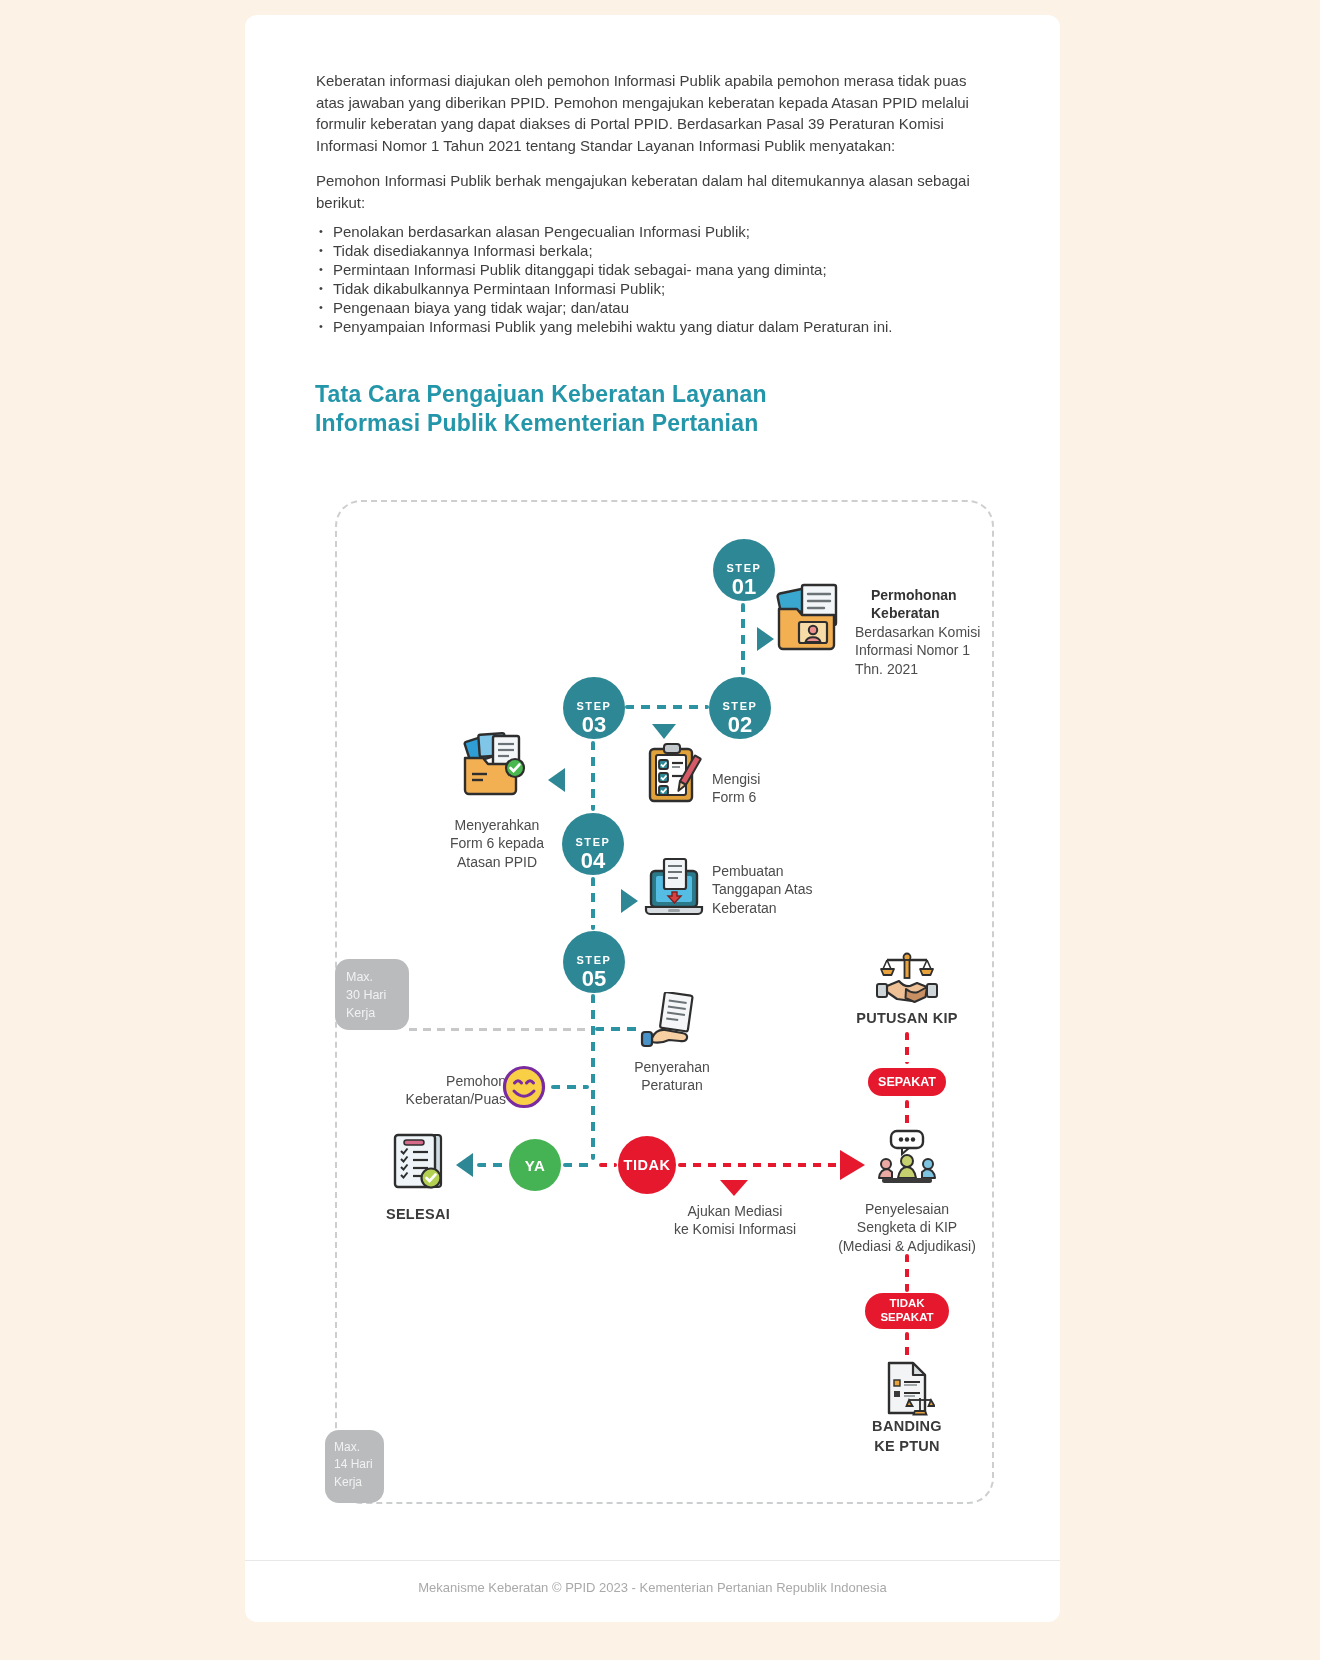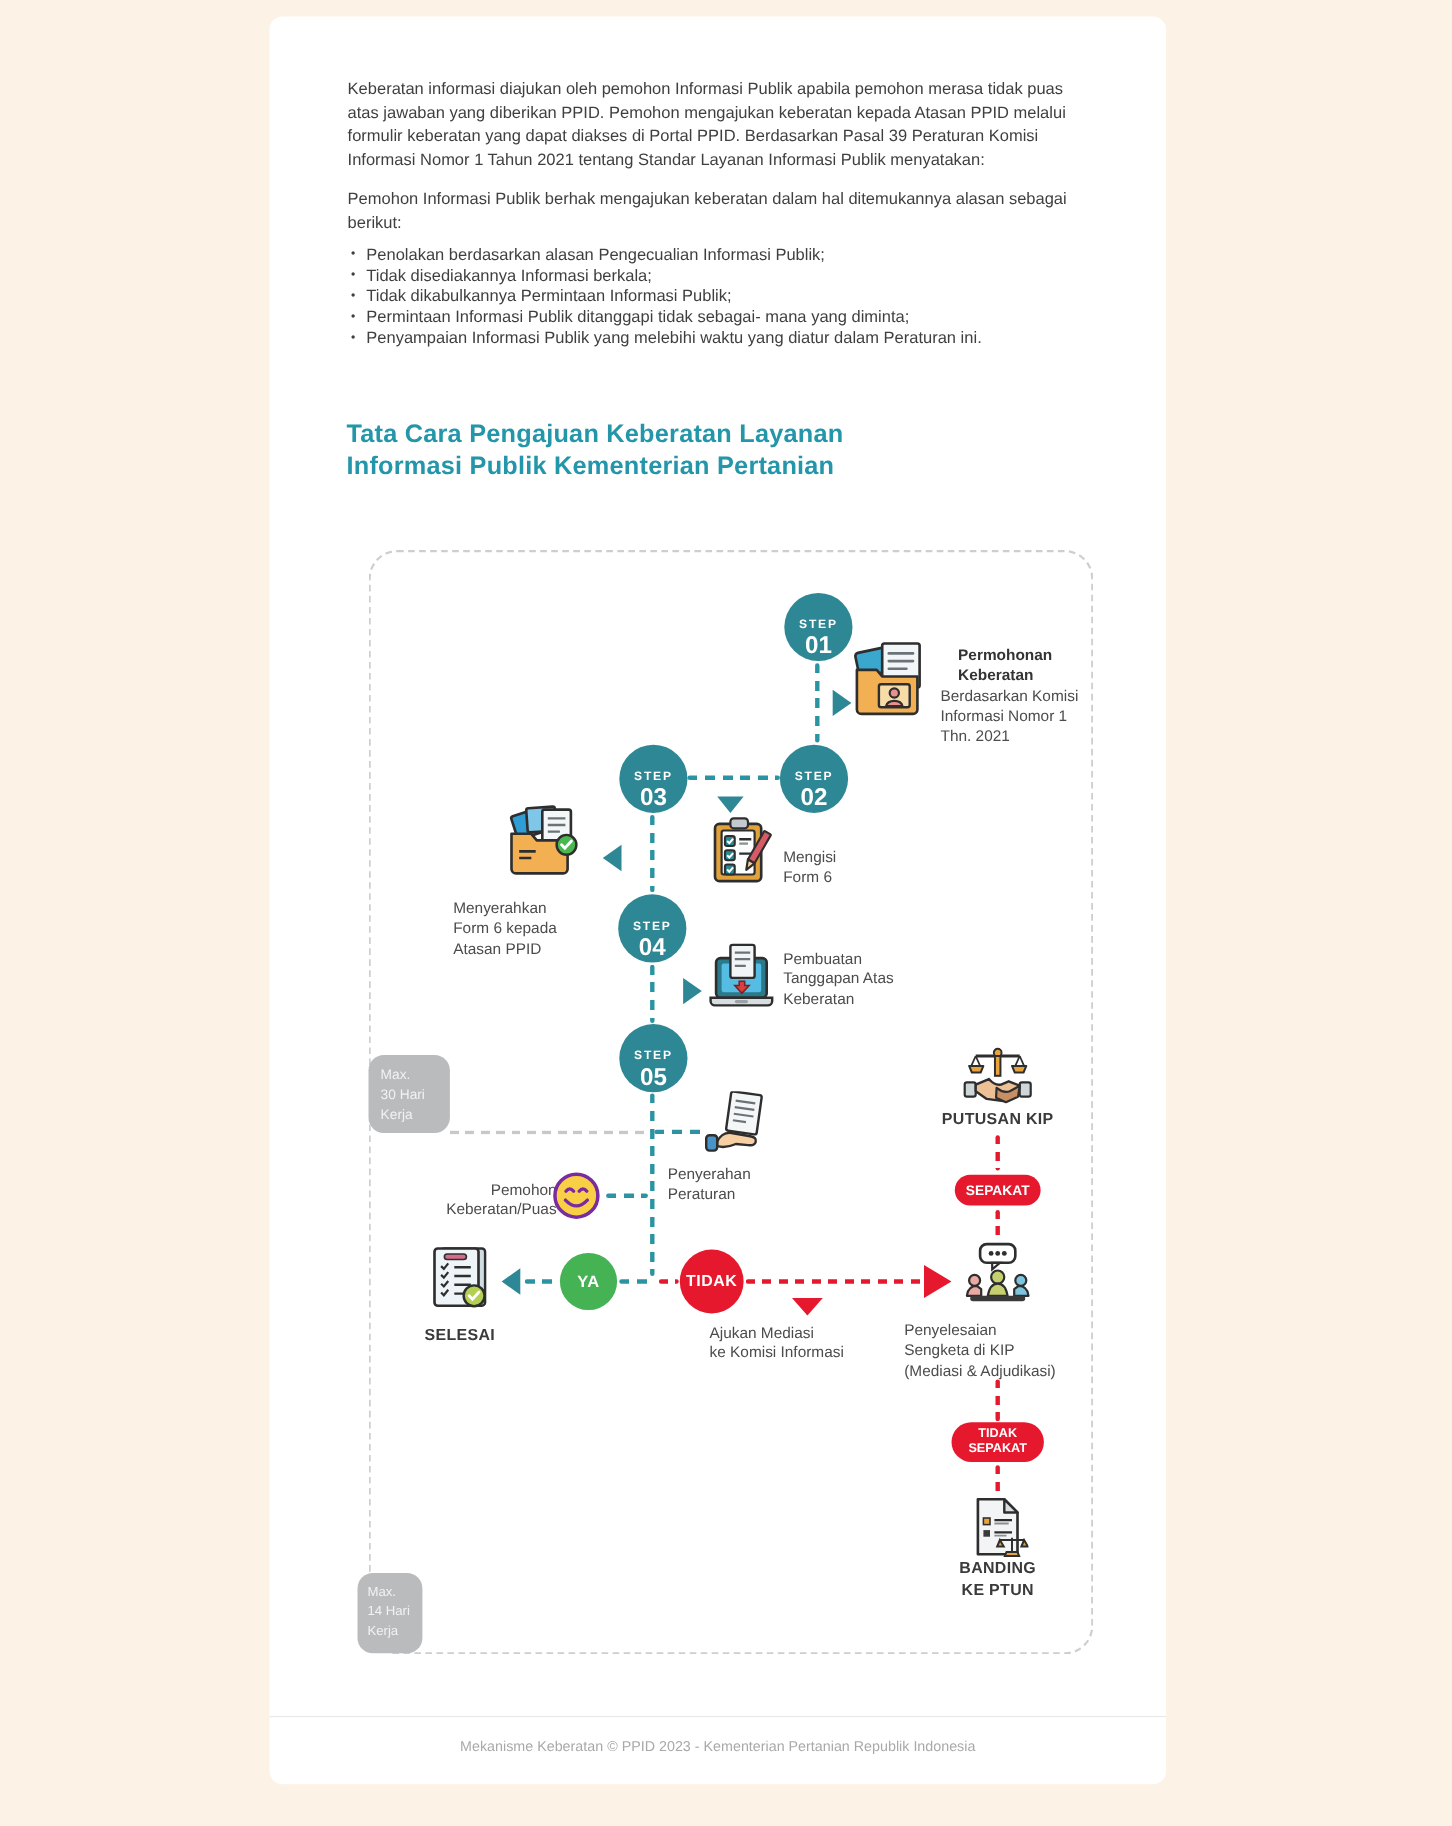--- a/index.html
+++ b/index.html
@@ -22,21 +22,21 @@
   .red-h{background-image:repeating-linear-gradient(90deg,#e6182e 0 8px,transparent 8px 15px);}
   .red-v{background-image:repeating-linear-gradient(180deg,#e6182e 0 8px,transparent 8px 15px);}
   .gray-h{position:absolute;height:3px;background-image:repeating-linear-gradient(90deg,#c6c8ca 0 8px,transparent 8px 14px);}
   .tri{position:absolute;width:0;height:0;z-index:2;}
   .tr-teal{border-top:12px solid transparent;border-bottom:12px solid transparent;border-left:17px solid #2d8794;}
   .tl-teal{border-top:12px solid transparent;border-bottom:12px solid transparent;border-right:17px solid #2d8794;}
   .td-teal{border-left:12px solid transparent;border-right:12px solid transparent;border-top:15px solid #2d8794;}
   .tr-red{border-top:15px solid transparent;border-bottom:15px solid transparent;border-left:25px solid #e6182e;}
   .td-red{border-left:14px solid transparent;border-right:14px solid transparent;border-top:16px solid #e6182e;}
   .flow-label{position:absolute;font-size:14px;color:#4c4c4c;line-height:1.32;}
-  .tcenter{}
+  .tcenter{text-align:center;}
   .tright{text-align:right;}
   .bold-label{position:absolute;font-size:14.5px;font-weight:bold;color:#3a3a3a;text-align:center;letter-spacing:.3px;line-height:1.4;}
   .ln{display:block;}
   .b{font-weight:bold;color:#333;padding-left:16px;}
   .pill{position:absolute;background:#e6182e;color:#fff;font-weight:bold;display:flex;flex-direction:column;align-items:center;justify-content:center;border-radius:20px;z-index:2;line-height:1.18;text-align:center;}
   .circle{position:absolute;border-radius:50%;color:#fff;font-weight:bold;display:flex;align-items:center;justify-content:center;z-index:2;letter-spacing:.5px;}
   .time-badge{position:absolute;background:#b9bbbd;color:#f2f2f2;border-radius:14px;line-height:1.45;padding:9px 6px 0 11px;box-sizing:border-box;z-index:3;}
   .icon{position:absolute;z-index:2;}
   .footer-divider{position:absolute;left:0;top:1545px;width:100%;border-top:1px solid #e8e8e8;}
   .footer{position:absolute;left:0;top:1565px;width:100%;text-align:center;font-size:13px;color:#a9a9a9;}
@@ -46,22 +46,23 @@
 
 <div class="page">
   <div class="card">
 
     <p class="para" style="top:55px">Keberatan informasi diajukan oleh pemohon Informasi Publik apabila pemohon merasa tidak puas atas jawaban yang diberikan PPID. Pemohon mengajukan keberatan kepada Atasan PPID melalui formulir keberatan yang dapat diakses di Portal PPID. Berdasarkan Pasal 39 Peraturan Komisi Informasi Nomor 1 Tahun 2021 tentang Standar Layanan Informasi Publik menyatakan:</p>
     <p class="para" style="top:155px">Pemohon Informasi Publik berhak mengajukan keberatan dalam hal ditemukannya alasan sebagai berikut:</p>
 
     <ul class="bullets">
       <li>Penolakan berdasarkan alasan Pengecualian Informasi Publik;</li>
       <li>Tidak disediakannya Informasi berkala;</li>
+      <li>Permintaan Informasi Publik ditanggapi tidak sebagai- mana yang diminta;</li>
       <li>Tidak dikabulkannya Permintaan Informasi Publik;</li>
-      <li>Permintaan Informasi Publik ditanggapi tidak sebagai- mana yang diminta;</li>
+      <li>Pengenaan biaya yang tidak wajar; dan/atau</li>
       <li>Penyampaian Informasi Publik yang melebihi waktu yang diatur dalam Peraturan ini.</li>
     </ul>
 
     <h1 class="heading">
       <span class="ln">Tata Cara Pengajuan Keberatan Layanan</span>
       <span class="ln">Informasi Publik Kementerian Pertanian</span>
     </h1>
 
     <div class="flow">
 

